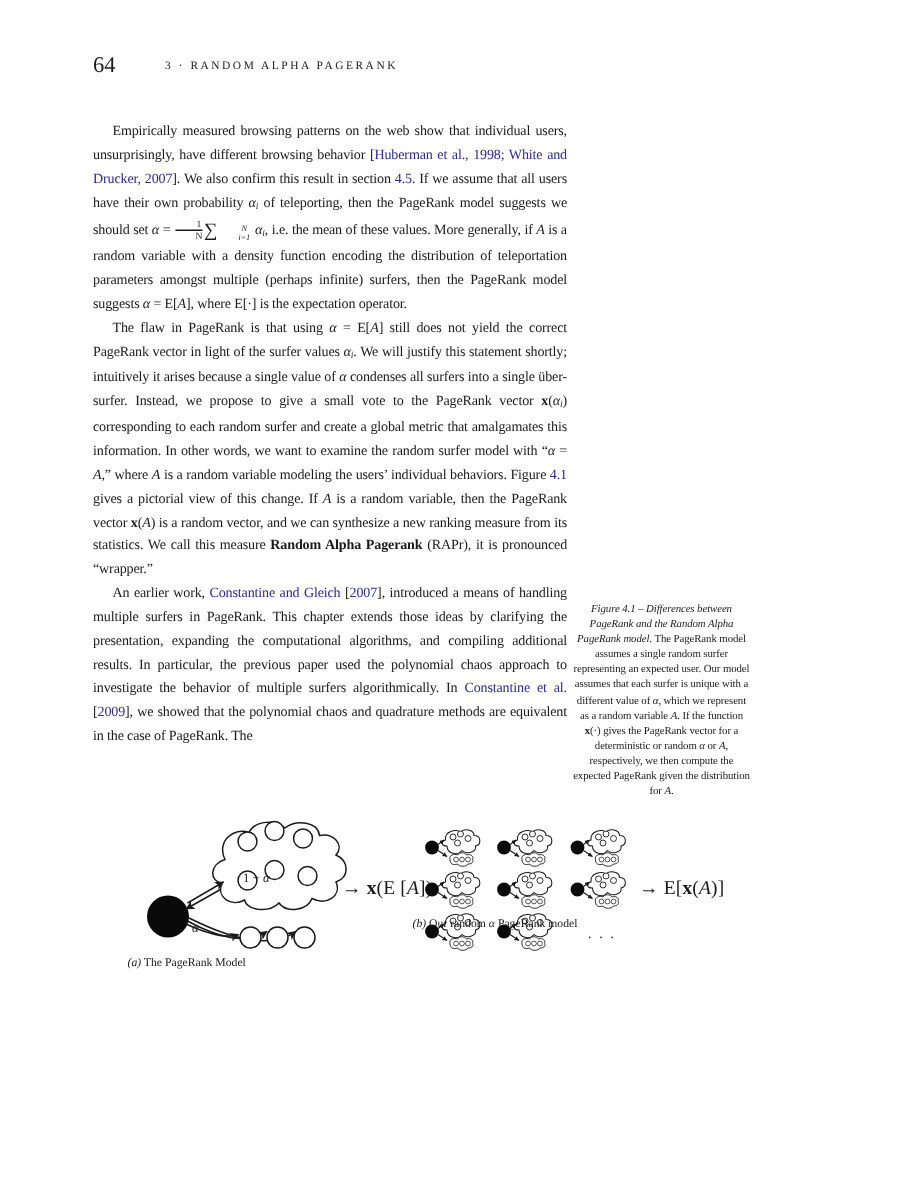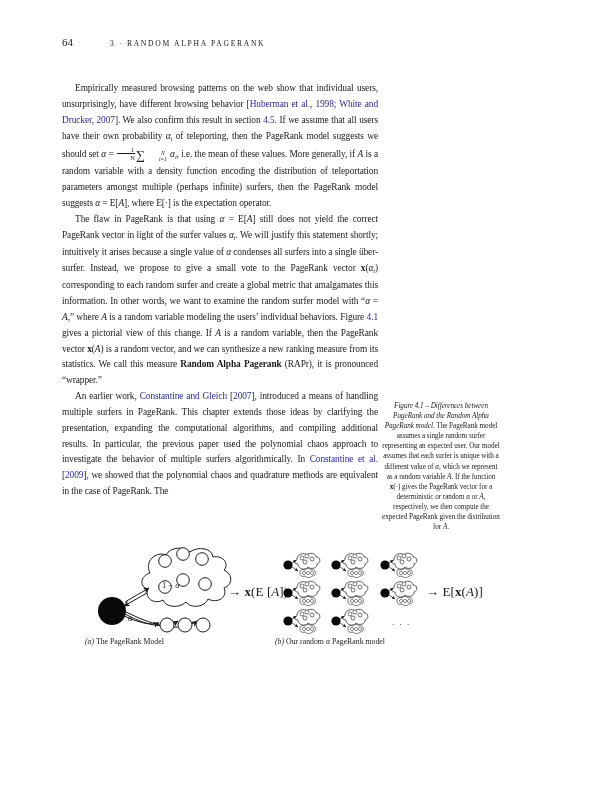--- a/index.html
+++ b/index.html
@@ -6,21 +6,21 @@
   .page{
     position:relative;
     width:612px;height:792px;
     background:#ffffff;
     margin:0 auto;
     font-family:"Liberation Serif","DejaVu Serif",serif;
     color:#1a1a1a;
     overflow:hidden;
   }
   
-  .page-number{position:absolute;left:62px;top:36px;font-size:11px;}
+  .page-number{position:absolute;left:62px;top:36px;font-size:15px;}
   .running-head{
     position:absolute;left:110px;top:39px;
     font-size:7.6px;letter-spacing:1.7px;
   }
   
   .body-col{
     position:absolute;left:62px;top:81px;width:316px;
     font-size:9.4px;line-height:15.85px;
     letter-spacing:-0.1px;
     text-align:justify;
@@ -136,15 +136,15 @@
     <use href="#miniSurfer" x="48" y="32"></use>
     <use href="#miniSurfer" x="97" y="32"></use>
     <use href="#miniSurfer" x="0" y="60"></use>
     <use href="#miniSurfer" x="48" y="60"></use>
   </svg>
 
   <div class="fig-dots" style="left:392px;top:617px;">. . .</div>
   <div class="fig-formula" style="left:426px;top:584px;"><span class="seg-p">→ E[</span><span class="seg-b">x</span><span class="seg-p">(</span><span class="seg-i">A</span><span class="seg-p">)]</span></div>
 
   <div class="fig-caption" style="left:85px;top:637px;width:200px;"><span class="seg-i">(a)</span><span class="seg-p"> The PageRank Model</span></div>
-  <div class="fig-caption" style="left:275px;top:637px;width:200px;"><span class="seg-i">(b)</span><span class="seg-p"> Our random </span><span class="seg-i">α</span><span class="seg-p"> PageRank model</span></div>
+  <div class="fig-caption" style="left:275px;top:611px;width:200px;"><span class="seg-i">(b)</span><span class="seg-p"> Our random </span><span class="seg-i">α</span><span class="seg-p"> PageRank model</span></div>
 
 </div>
 
 </body></html>

